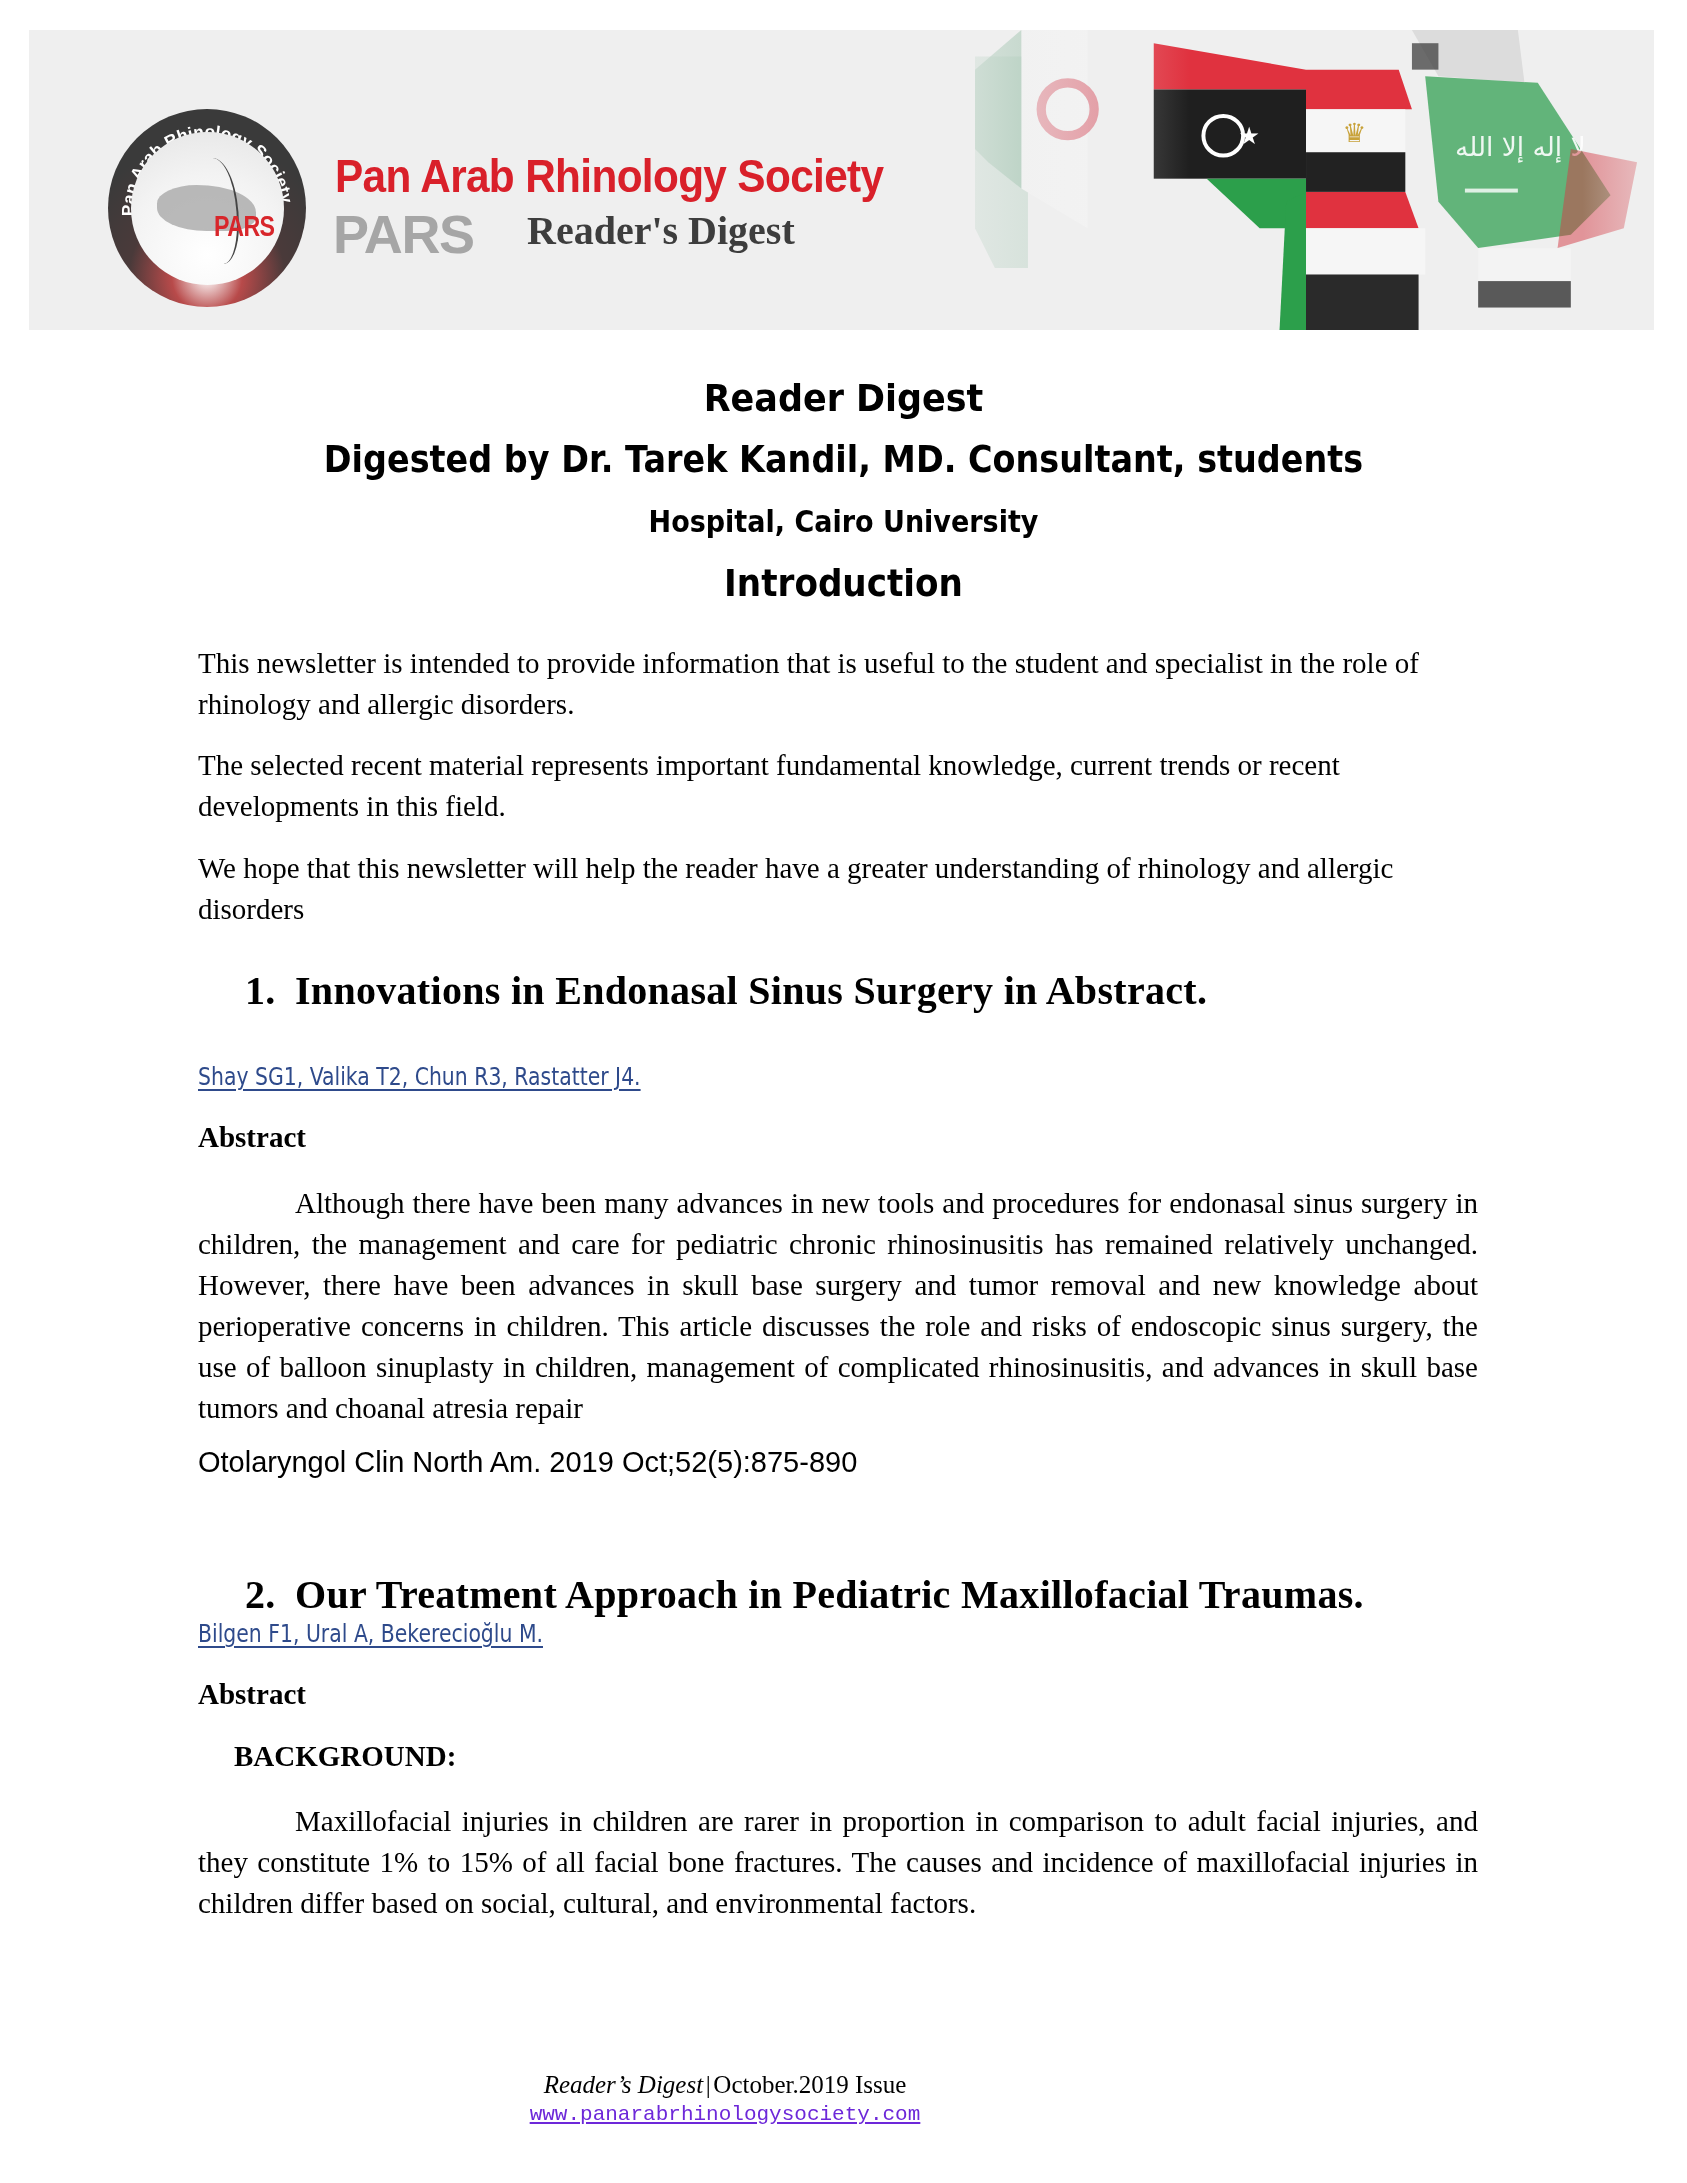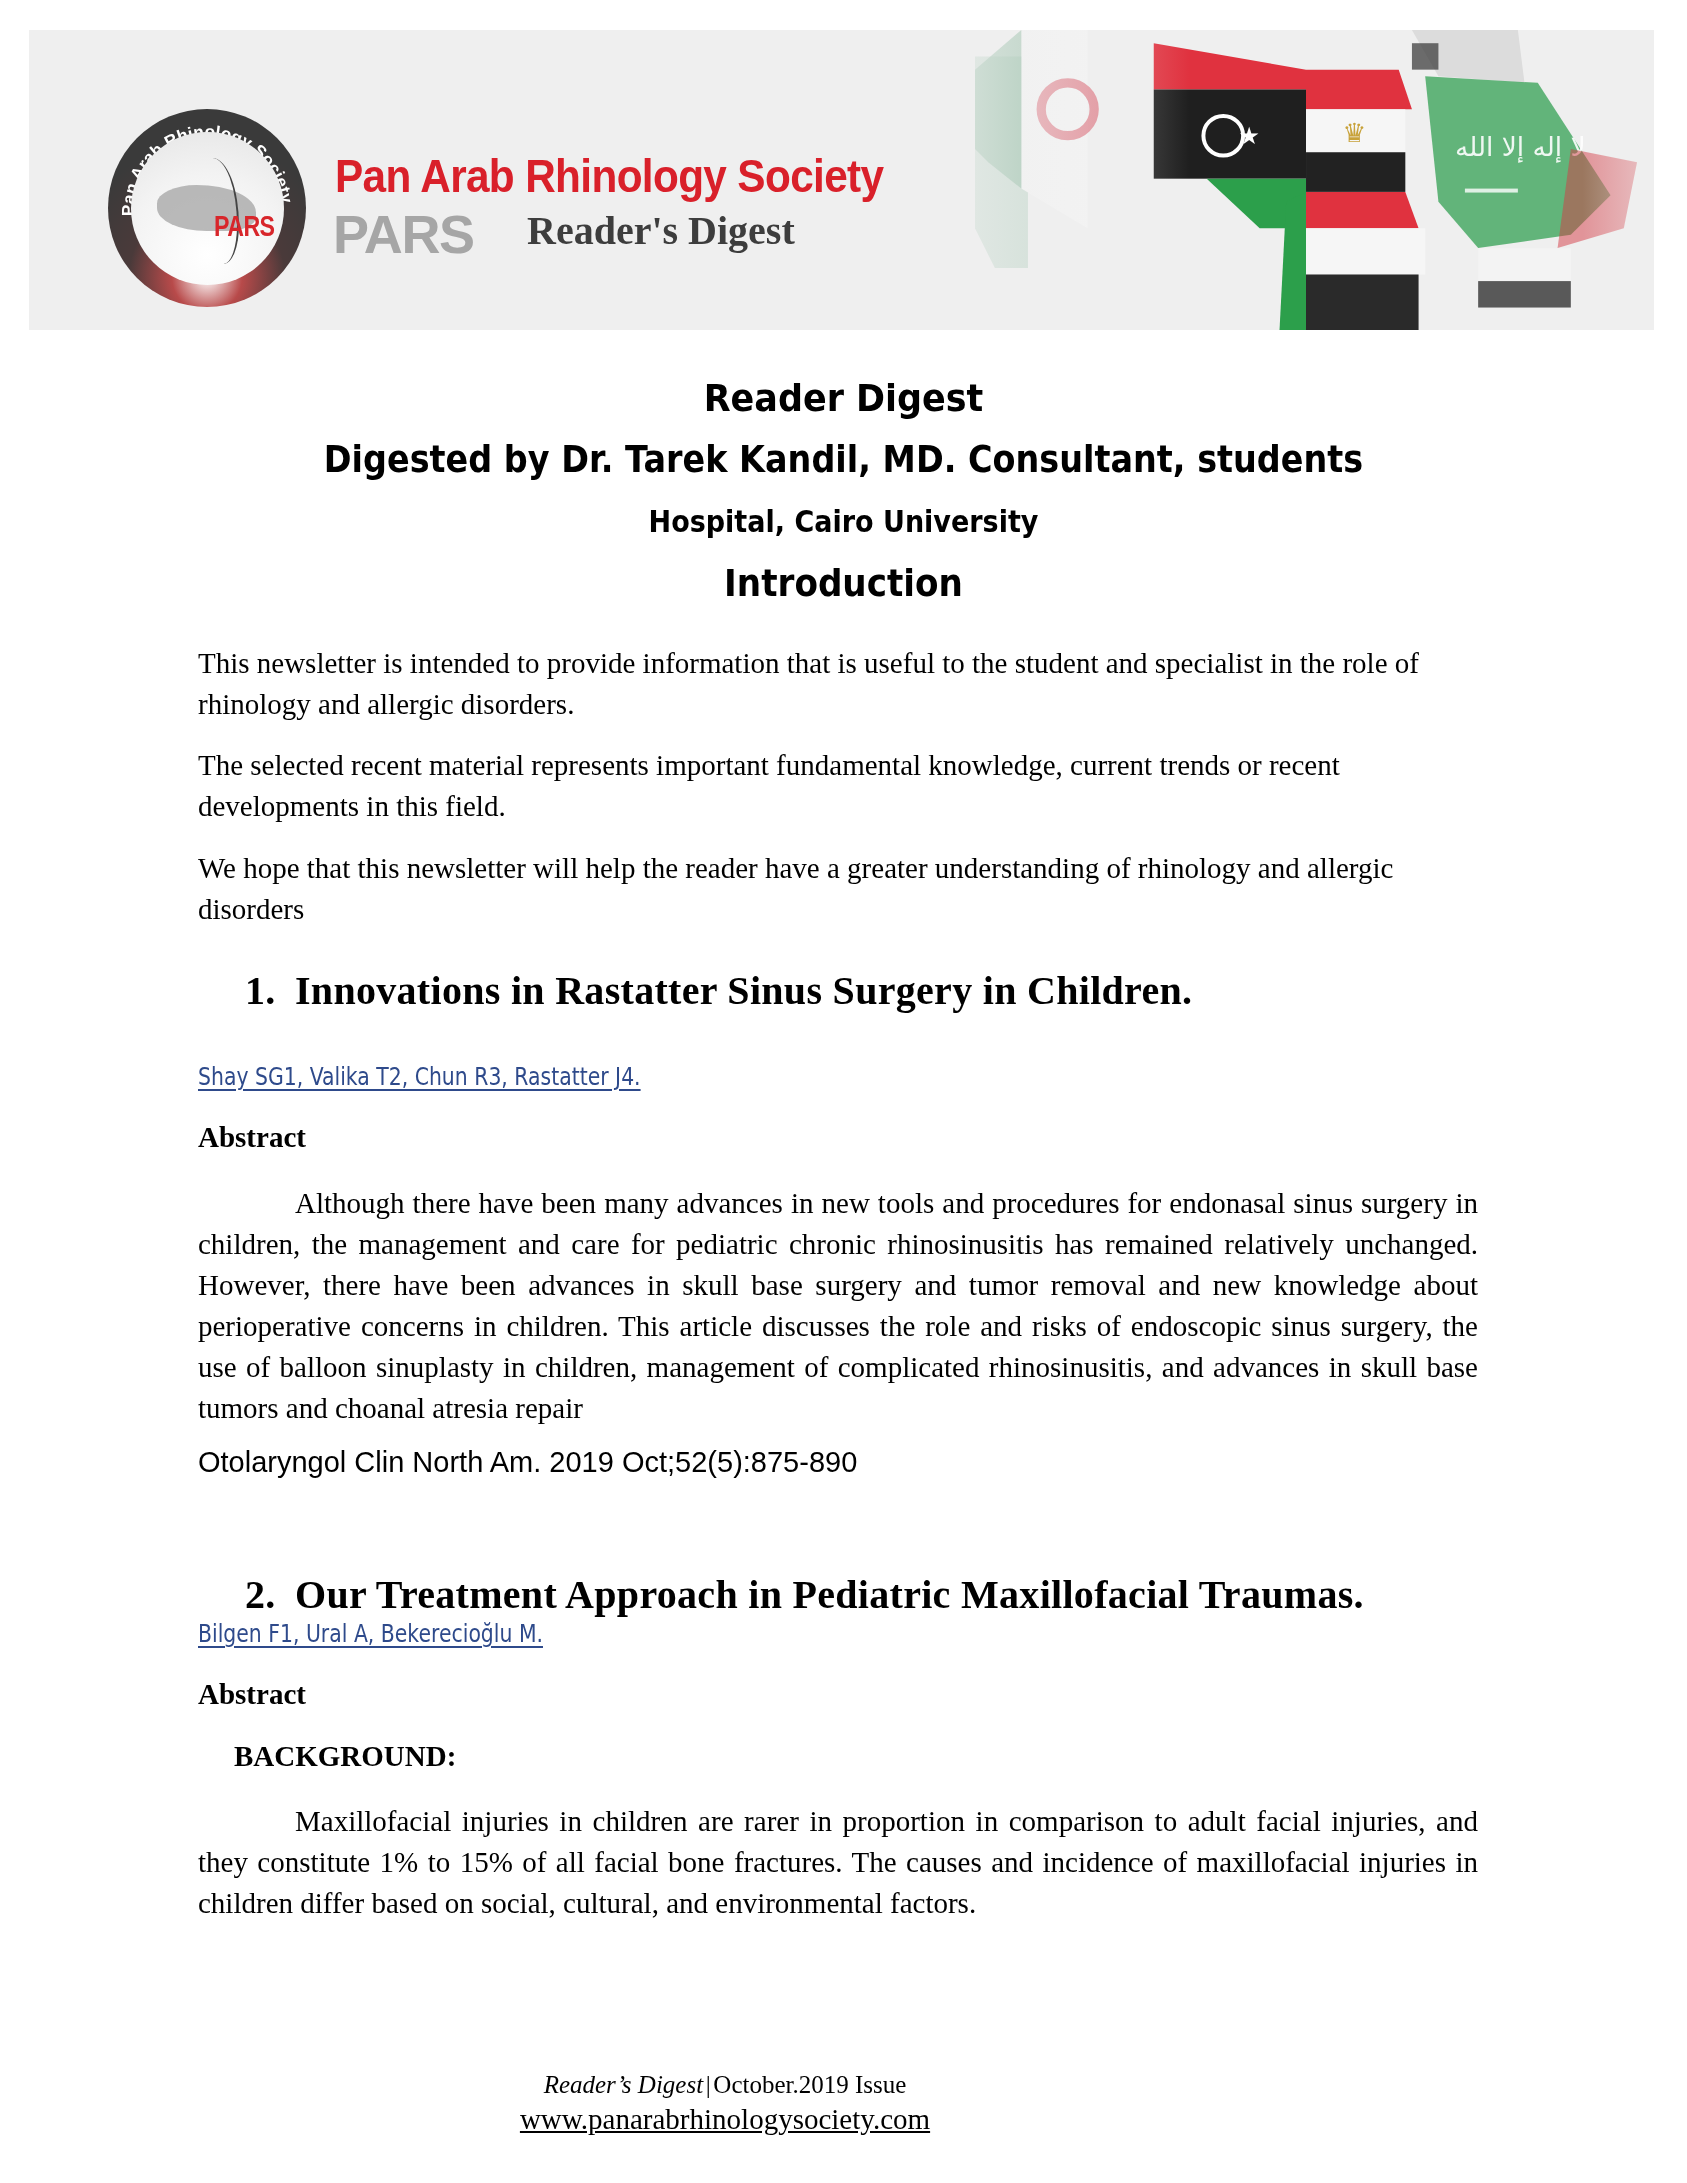--- a/index.html
+++ b/index.html
@@ -37,21 +37,21 @@
   .sec-heading .num { display: inline-block; width: 50px; }
   .authors { position: absolute; left: 198px; font-family: "DejaVu Sans", sans-serif; font-size: 24px; color: #2e4a8b; text-decoration: underline; text-decoration-thickness: 2px; text-underline-offset: 4px; white-space: nowrap; transform: scaleX(.85); transform-origin: left; cursor: pointer; }
   .label-bold { position: absolute; left: 198px; font-family: "Liberation Serif", serif; font-weight: bold; font-size: 29px; white-space: nowrap; }
   .citation { position: absolute; left: 198px; font-family: Liberation Sans, sans-serif; font-size: 29px; white-space: nowrap; }
 
   
   .footer { position: absolute; left: 0; width: 1450px; text-align: center; white-space: nowrap; }
   .footer-line { top: 2071px; font-family: "Liberation Serif", serif; font-size: 25px; }
   .footer-line .pub { font-style: italic; }
   .footer-line .sep { padding: 0 2.6px; }
-  .footer-url { top: 2103px; font-family: Liberation Serif, serif; font-size: 29px; color: #000000; text-decoration: underline; cursor: pointer; }
+  .footer-url { top: 2103px; font-family: Liberation Mono, monospace; font-size: 21px; color: #6d28d9; text-decoration: underline; cursor: pointer; }
 </style>
 </head>
 <body>
 
 <div class="banner">
   <svg class="flags" viewBox="0 0 1080 454" preserveAspectRatio="none">
 
     <path d="M0,40 L80,40 L80,360 L30,360 L0,300 Z" fill="#7fb494" opacity=".45"></path>
 
     <path d="M70,0 L170,0 L170,300 L120,270 L70,240 Z" fill="#f4f4f4"></path>
@@ -120,21 +120,21 @@
 <div class="h-center h-title">Reader Digest</div>
 <div class="h-center h-byline">Digested by Dr. Tarek Kandil, MD. Consultant, students</div>
 <div class="h-center h-hosp">Hospital, Cairo University</div>
 <div class="h-center h-intro">Introduction</div>
 
 <p class="para" style="top:643px;">This newsletter is intended to provide information that is useful to the student and specialist in the role of rhinology and allergic disorders.</p>
 <p class="para" style="top:745px;">The selected recent material represents important fundamental knowledge, current trends or recent developments in this field.</p>
 <p class="para" style="top:848px;">We hope that this newsletter will help the reader have a greater understanding of rhinology and allergic disorders</p>
 
 <div class="sec-heading" style="top:967px;">
-  <span class="num">1.</span><span>Innovations in Rastatter Sinus Surgery in Children.</span>
+  <span class="num">1.</span><span>Innovations in Endonasal Sinus Surgery in Abstract.</span>
 </div>
 <a class="authors" style="top:1063px;">Shay SG1, Valika T2, Chun R3, Rastatter J4.</a>
 <div class="label-bold" style="top:1121px;">Abstract</div>
 <p class="para justify indent" style="top:1183px;">Although there have been many advances in new tools and procedures for endonasal sinus surgery in children, the management and care for pediatric chronic rhinosinusitis has remained relatively unchanged. However, there have been advances in skull base surgery and tumor removal and new knowledge about perioperative concerns in children. This article discusses the role and risks of endoscopic sinus surgery, the use of balloon sinuplasty in children, management of complicated rhinosinusitis, and advances in skull base tumors and choanal atresia repair</p>
 <div class="citation" style="top:1446px;">Otolaryngol Clin North Am. 2019 Oct;52(5):875-890</div>
 
 <div class="sec-heading" style="top:1571px;">
   <span class="num">2.</span><span>Our Treatment Approach in Pediatric Maxillofacial Traumas.</span>
 </div>
 <a class="authors" style="top:1620px;">Bilgen F1, Ural A, Bekerecioğlu M.</a>

